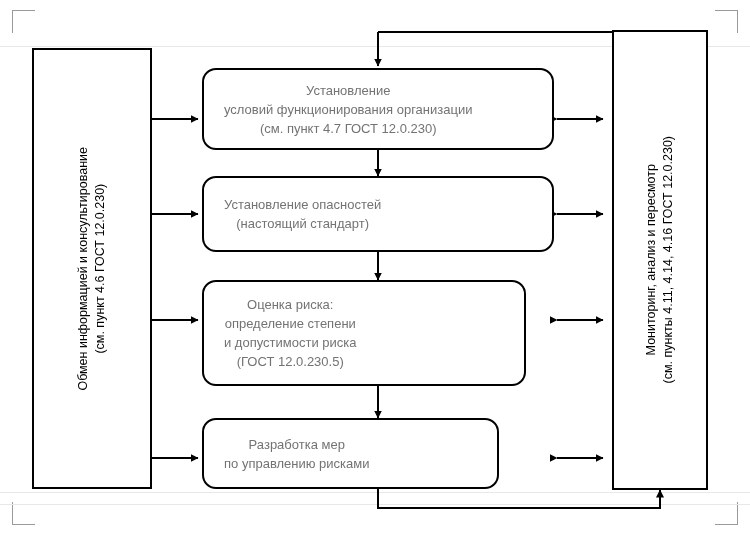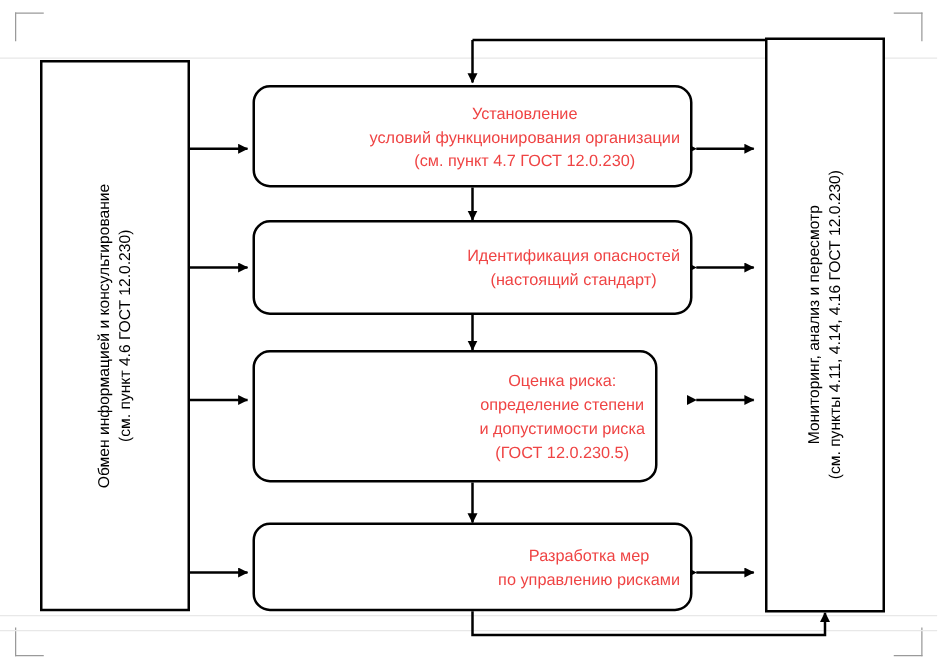--- a/index.html
+++ b/index.html
@@ -61,27 +61,27 @@
 
   
   .node {
     position: absolute;
     border: 2px solid #000000;
     border-radius: 14px;
     background: #ffffff;
     box-sizing: border-box;
     display: flex;
     align-items: center;
-    justify-content: flex-end;
+    justify-content: flex-start;
     text-align: center;
     font-size: 13px;
     line-height: 19px;
-    color: #ef4444;
+    color: #737373;
     white-space: pre-line;
-    padding: 4px 8px;
+    padding: 4px 20px;
   }
 
   svg.wires {
     position: absolute;
     left: 0;
     top: 0;
     width: 750px;
     height: 535px;
     pointer-events: none;
   }
@@ -147,29 +147,29 @@
 (см. пункты 4.11, 4.14, 4.16 ГОСТ 12.0.230)</div>
   </div>
 
   <div class="node" style="left:202px; top:68px; width:352px; height:82px;">
     <span>Установление
 условий функционирования организации
 (см. пункт 4.7 ГОСТ 12.0.230)</span>
   </div>
 
   <div class="node" style="left:202px; top:176px; width:352px; height:76px;">
-    <span>Идентификация опасностей
+    <span>Установление опасностей
 (настоящий стандарт)</span>
   </div>
 
   <div class="node" style="left:202px; top:280px; width:324px; height:106px;">
     <span>Оценка риска:
 определение степени
 и допустимости риска
 (ГОСТ 12.0.230.5)</span>
   </div>
 
-  <div class="node" style="left:202px; top:418px; width:352px; height:71px;">
+  <div class="node" style="left:202px; top:418px; width:297px; height:71px;">
     <span>Разработка мер
 по управлению рисками</span>
   </div>
 
 </div>
 
 </body></html>

